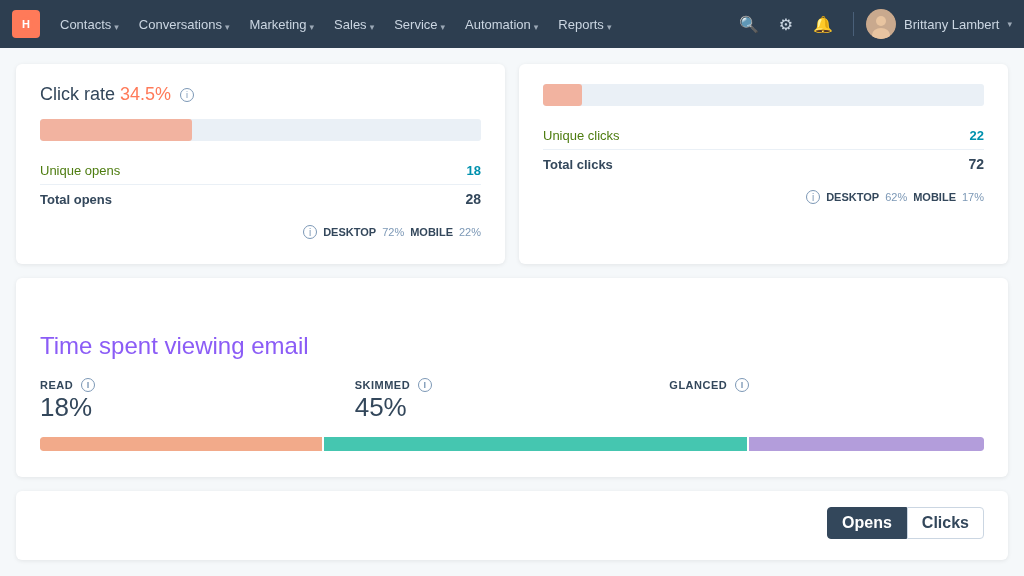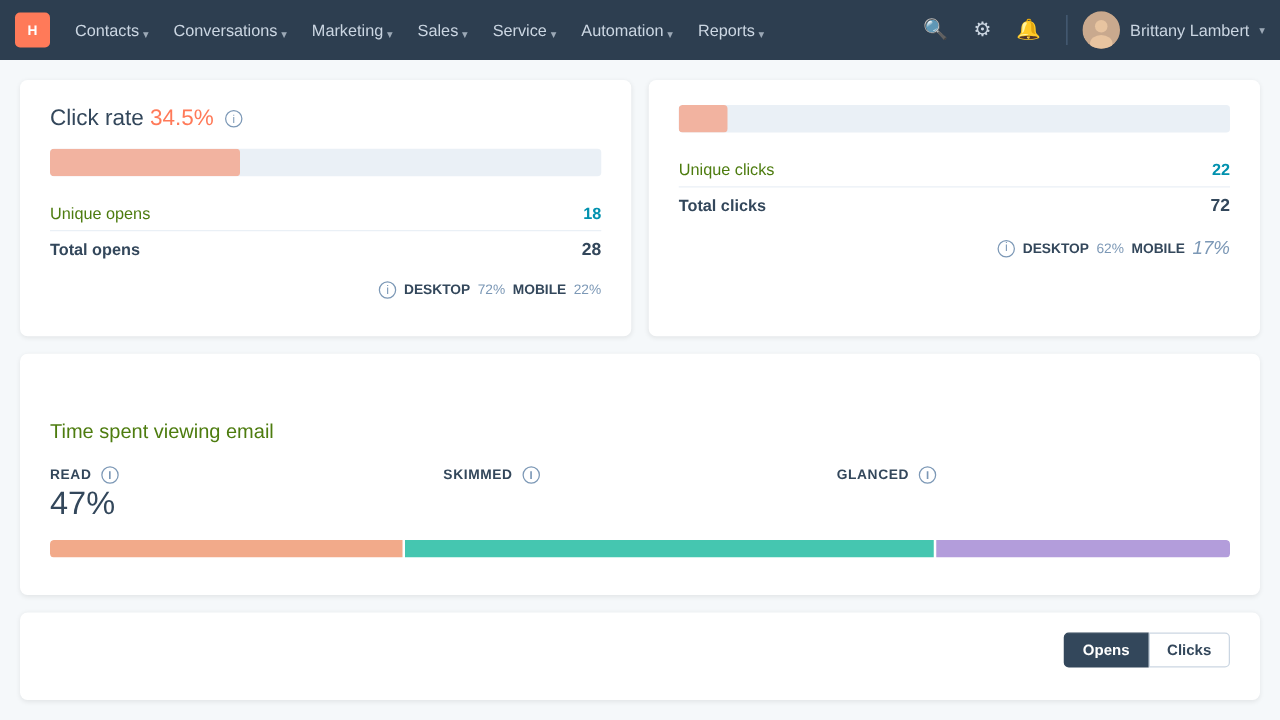--- a/index.html
+++ b/index.html
@@ -154,22 +154,22 @@
     .footer-label { font-weight: 600; color: #33475b; font-size: 11px; }
 
     
     .time-card {
       background: white;
       border-radius: 6px;
       padding: 20px 24px;
       box-shadow: 0 1px 4px rgba(0,0,0,0.08);
     }
     .time-card-title {
-      font-size: 16px;
-      color: #4d7c0f;
+      font-size: 24px;
+      color: #8b5cf6;
       font-weight: 400;
       margin-bottom: 18px;
       margin-top: 34px;
     }
     .time-stats-row {
       display: flex;
       gap: 0;
       margin-bottom: 14px;
     }
     .time-stat {
@@ -223,21 +223,21 @@
       font-size: 16px;
       color: #33475b;
       font-weight: 400;
     }
     .bottom-btns {
       display: flex;
       gap: 0;
     }
     .bottom-btn {
       padding: 6px 14px;
-      font-size: 12px;
+      font-size: 16px;
       font-weight: 600;
       cursor: pointer;
       border: 1px solid #cbd6e2;
       background: white;
       color: #33475b;
     }
     .bottom-btn.active {
       background: #33475b;
       color: white;
       border-color: #33475b;
@@ -355,40 +355,41 @@
       <hr class="stat-divider">
       <div class="stat-row total">
         <span class="stat-label">Total clicks</span>
         <span class="stat-value">72</span>
       </div>
       <div class="card-footer">
         <span class="info-icon footer-info">i</span>
         <span class="footer-label">DESKTOP</span>
         <span style="color:#7c98b6; font-size:11px;">62%</span>
         <span class="footer-label">MOBILE</span>
-        <span style="color:#7c98b6; font-size:15px;font-style:italic;">17%</span>
+        <span style="color:#7c98b6; font-size:11px;">17%</span>
       </div>
     </div>
   </div>
 
   <div class="time-card">
     <div class="time-card-title">Time spent viewing email</div>
     <div class="time-stats-row">
       <div class="time-stat">
         <div class="time-stat-label">
           <span>READ</span>
           <span class="info-icon">i</span>
         </div>
-        <div class="time-stat-value">47%</div>
+        <div class="time-stat-value">18%</div>
       </div>
       <div class="time-stat">
         <div class="time-stat-label">
           <span>SKIMMED</span>
           <span class="info-icon">i</span>
         </div>
+        <div class="time-stat-value">45%</div>
       </div>
       <div class="time-stat">
         <div class="time-stat-label">
           <span>GLANCED</span>
           <span class="info-icon">i</span>
         </div>
       </div>
     </div>
     <div class="time-bar-container">
       <div class="time-bar-read" id="time-read-bar" style="flex: 30 1 0%;"></div>

